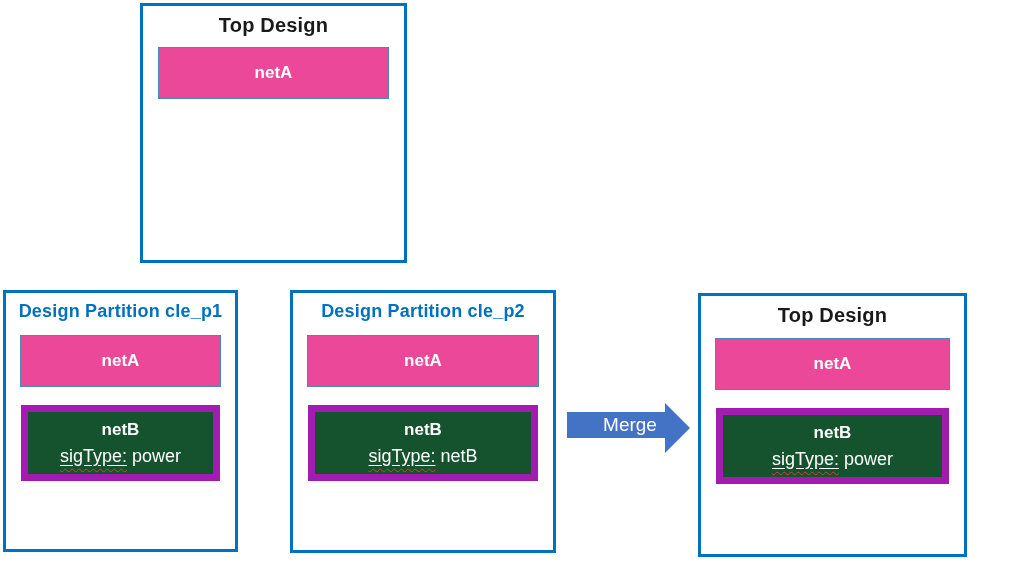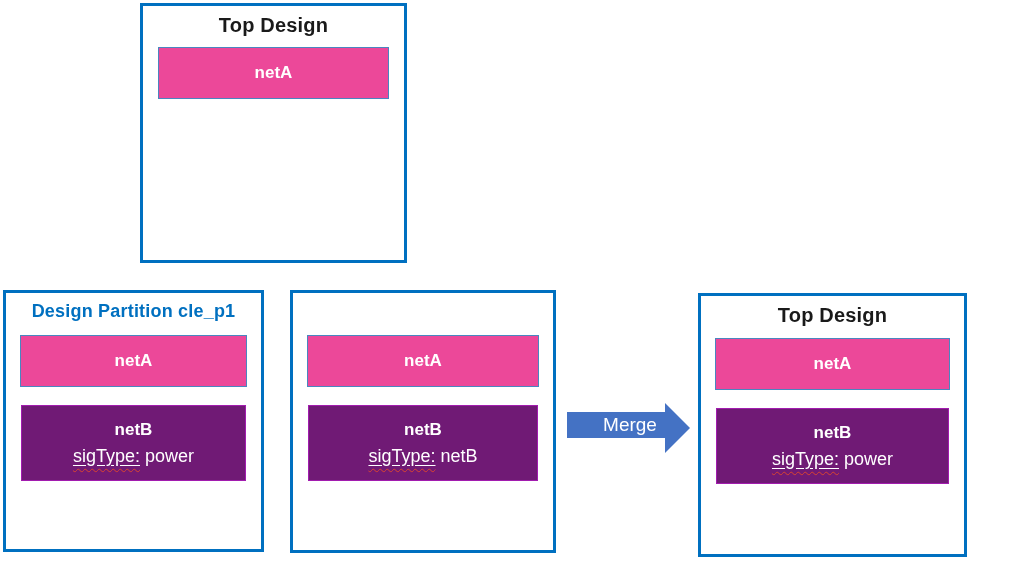--- a/index.html
+++ b/index.html
@@ -37,22 +37,22 @@
     align-items: center;
     justify-content: center;
     color: #ffffff;
     text-align: center;
   }
   .net-blue {
     background: #ec4899;
     border: 1px solid #4a86c0;
   }
   .net-green {
-    background: #701a75;
-    border: 1px solid #a21caf;
+    background: #14532d;
+    border: 7px solid #a21caf;
   }
   .net-name {
     font-weight: bold;
     font-size: 17px;
     color: #ffffff;
   }
   .sig-line {
     font-size: 18px;
     font-weight: 400;
     margin-top: 6px;
@@ -70,21 +70,21 @@
     text-decoration-line: underline;
     text-decoration-style: solid;
     text-decoration-color: #ffffff;
     text-decoration-thickness: 1.5px;
     text-underline-offset: 3px;
     text-decoration: underline;
   }
 
   
   #box-top-source { left: 140px; top: 3px;  width: 267px; height: 260px; }
-  #box-p1         { left: 3px;   top: 290px; width: 261px; height: 262px; }
+  #box-p1         { left: 3px;   top: 290px; width: 235px; height: 262px; }
   #box-p2         { left: 290px; top: 290px; width: 266px; height: 263px; }
   #box-result     { left: 698px; top: 293px; width: 269px; height: 264px; }
 
   #box-top-source .bar-netA { left: 15px; right: 15px; top: 41px;  height: 52px; }
   .bar-netA { left: 14px; right: 14px; top: 42px;  height: 52px; }
   .bar-netB { left: 15px; right: 15px; top: 112px; height: 76px; }
 
   
   .merge-arrow {
     position: absolute;
@@ -124,20 +124,21 @@
     <div class="net-bar net-blue bar-netA">
       <span class="net-name">netA</span>
     </div>
     <div class="net-bar net-green bar-netB">
       <span class="net-name">netB</span>
       <span class="sig-line"><span class="squiggle"><span class="sig-underline">sigType:</span></span><span> power</span></span>
     </div>
   </div>
 
   <div class="dbox" id="box-p2">
+    <div class="dbox-title title-blue">Design Partition cle_p2</div>
     <div class="net-bar net-blue bar-netA">
       <span class="net-name">netA</span>
     </div>
     <div class="net-bar net-green bar-netB">
       <span class="net-name">netB</span>
       <span class="sig-line"><span class="squiggle"><span class="sig-underline">sigType:</span></span><span> netB</span></span>
     </div>
   </div>
 
   <div class="merge-arrow">

